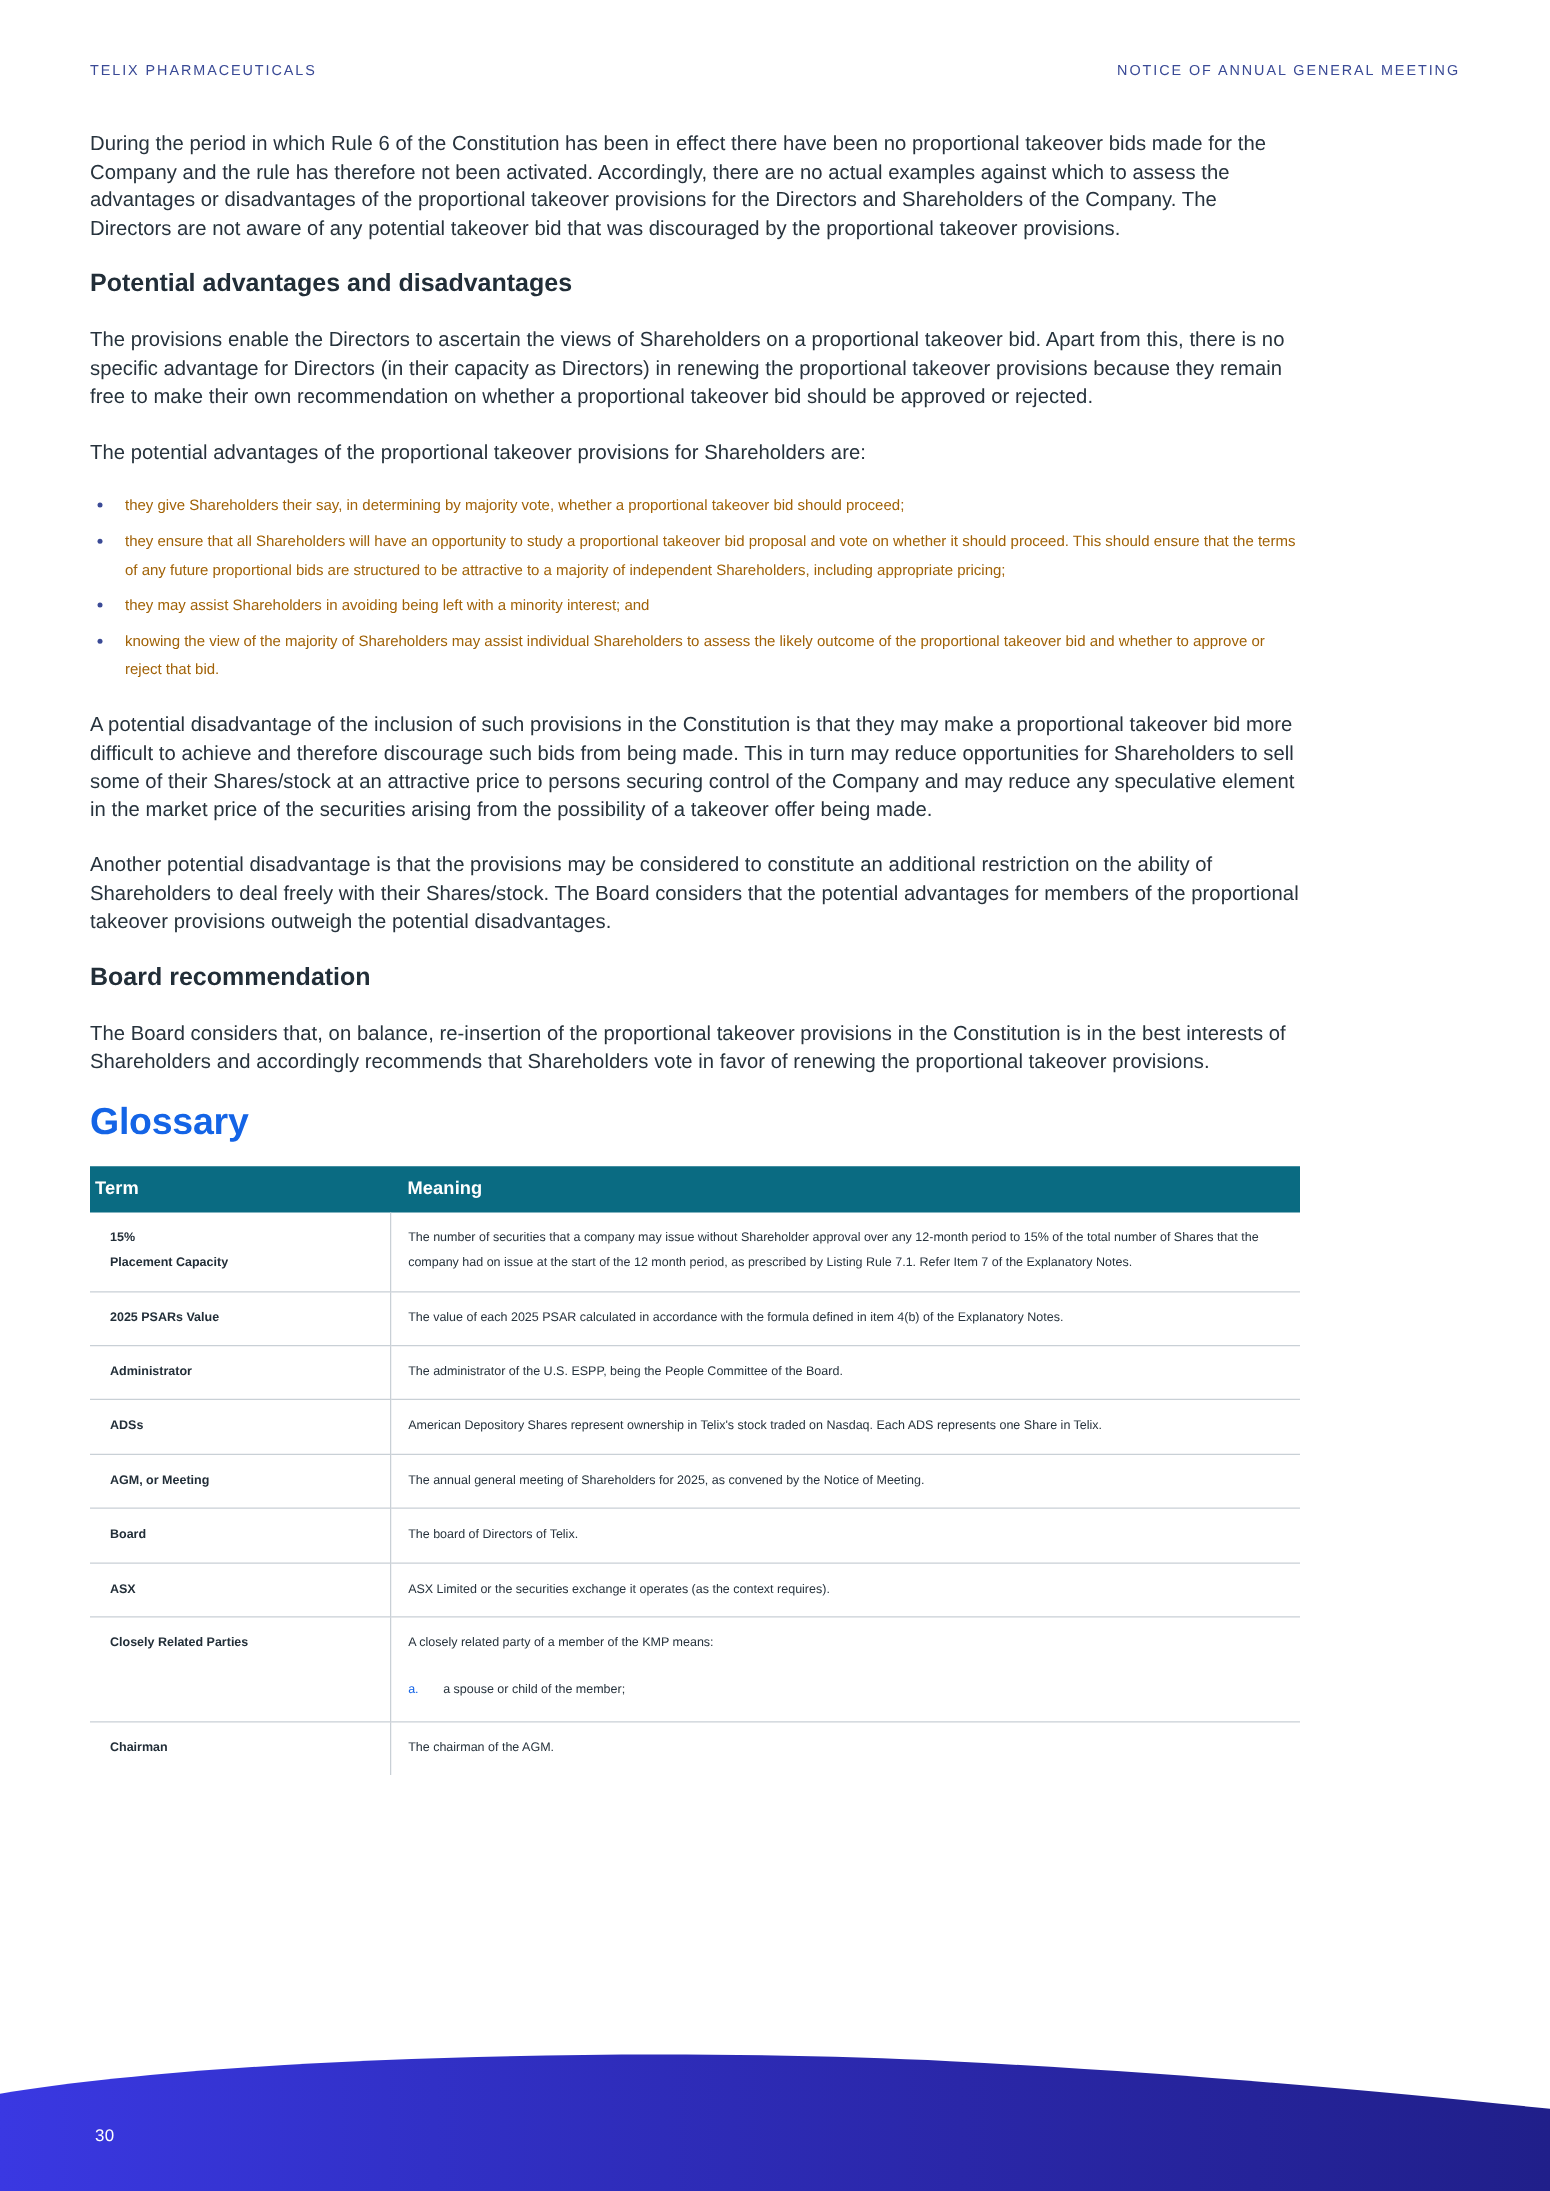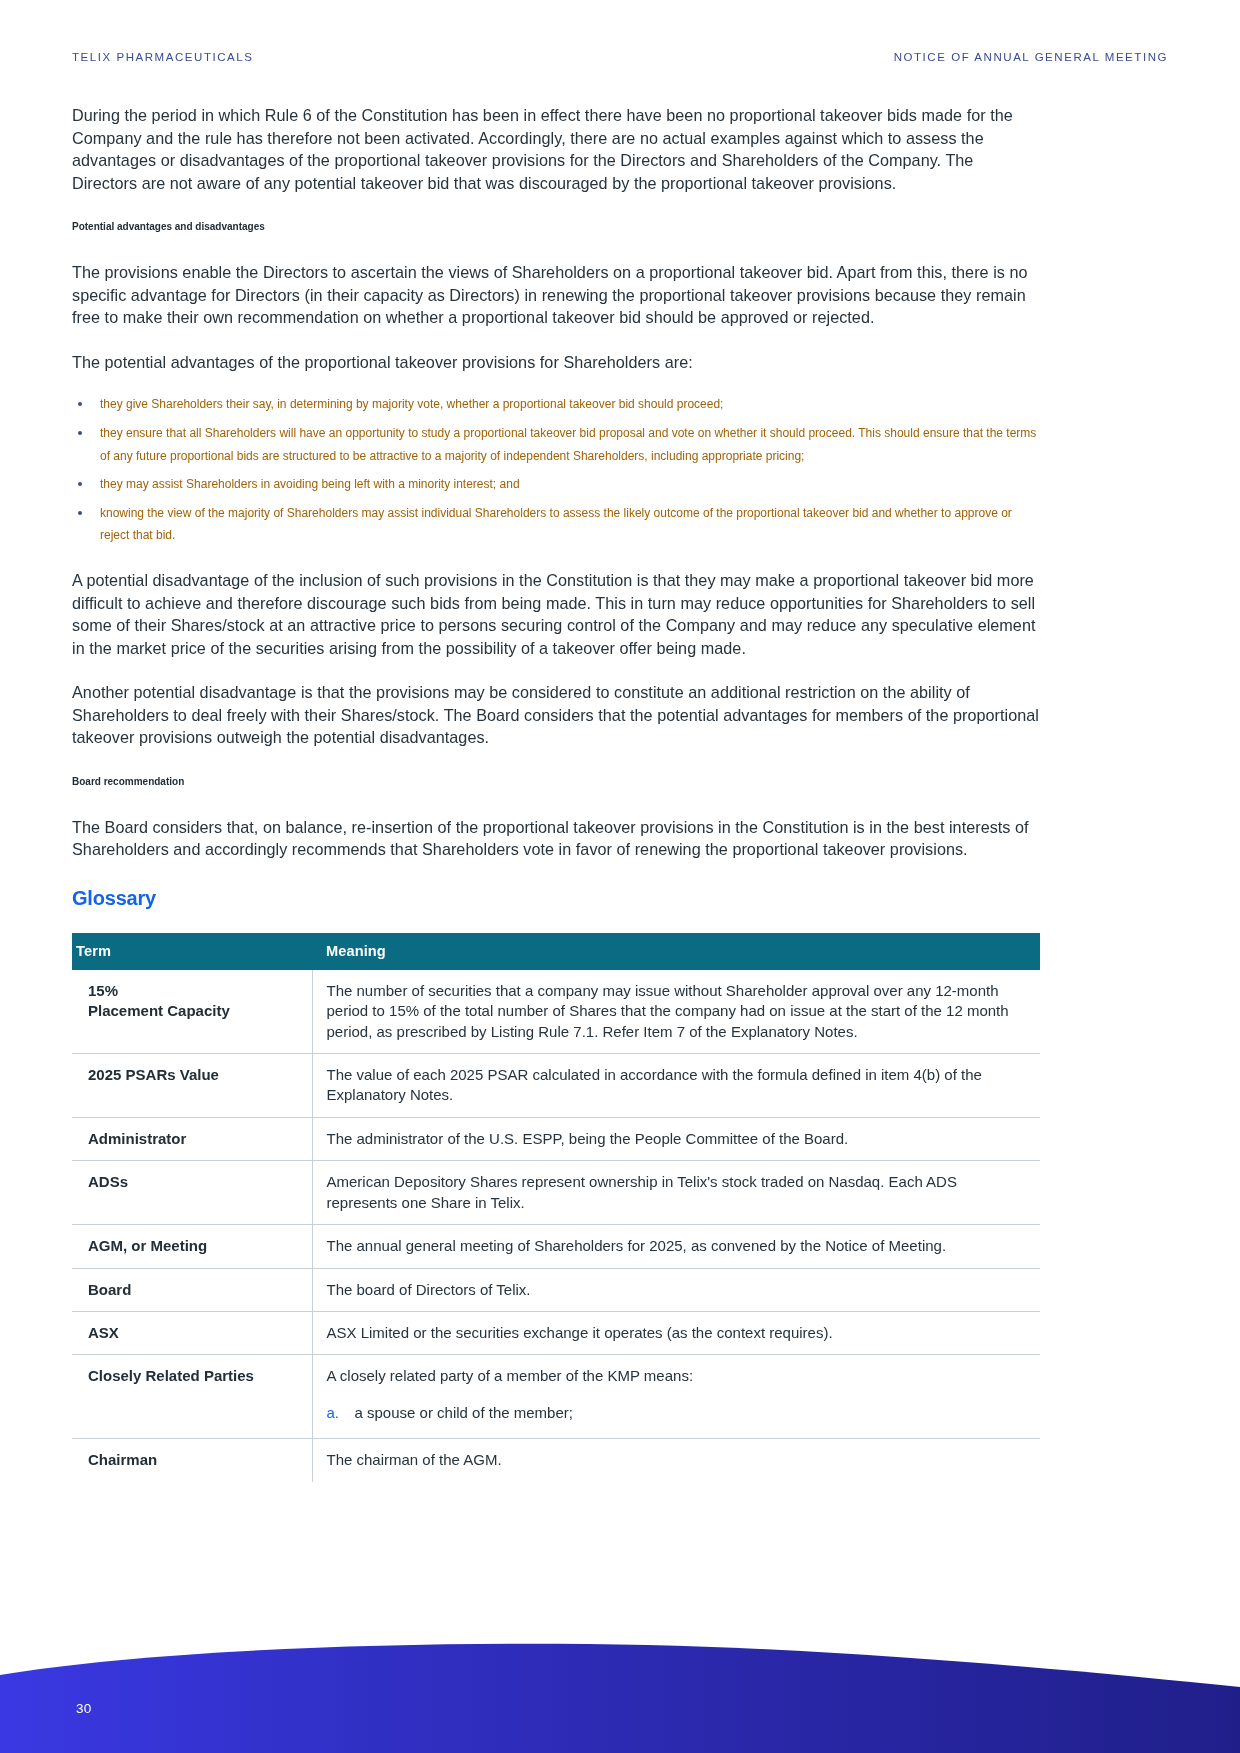--- a/index.html
+++ b/index.html
@@ -49,21 +49,21 @@
   p.body {
     font-size: 16.2px;
     line-height: 22.6px;
     margin: 0 0 22px 0;
     color: #27333d;
     letter-spacing: 0.04px;
   }
   p.body.tight { margin-bottom: 20px; }
 
   h3.sub {
-    font-size: 10px;
+    font-size: 20px;
     line-height: 22.6px;
     font-weight: bold;
     margin: 0 0 22px 0;
     color: #222e38;
   }
 
   ul.bullets {
     list-style: none;
     margin: 0 0 22px 0;
     padding: 0;
@@ -79,21 +79,21 @@
   ul.bullets li:last-child { margin-bottom: 0; }
   ul.bullets li .dot {
     position: absolute;
     left: 6px; top: 9px;
     width: 4px; height: 4px;
     border-radius: 50%;
     background: #3a4a96;
   }
 
   h2.glossary {
-    font-size: 20px;
+    font-size: 30px;
     line-height: 30px;
     font-weight: bold;
     color: #1464e6;
     margin: 20px 0 20px 0;
     letter-spacing: -0.2px;
   }
 
   
   table.glossary-table {
     width: 968px;
@@ -111,21 +111,21 @@
     text-align: left;
     padding: 10px 14px 11px 4px;
     border: none;
     letter-spacing: 0.1px;
   }
   table.glossary-table thead th.th2 {
     padding-left: 14px;
   }
 
   table.glossary-table tbody td {
-    font-size: 15px;
+    font-size: 10px;
     line-height: 20.4px;
     vertical-align: top;
     padding: 11px 14px 11px 16px;
     border-bottom: 1px solid #c9d0d6;
     color: #27333d;
   }
   table.glossary-table tbody td.term {
     font-weight: bold;
     color: #222e38;
     border-right: 1px solid #c9d0d6;

